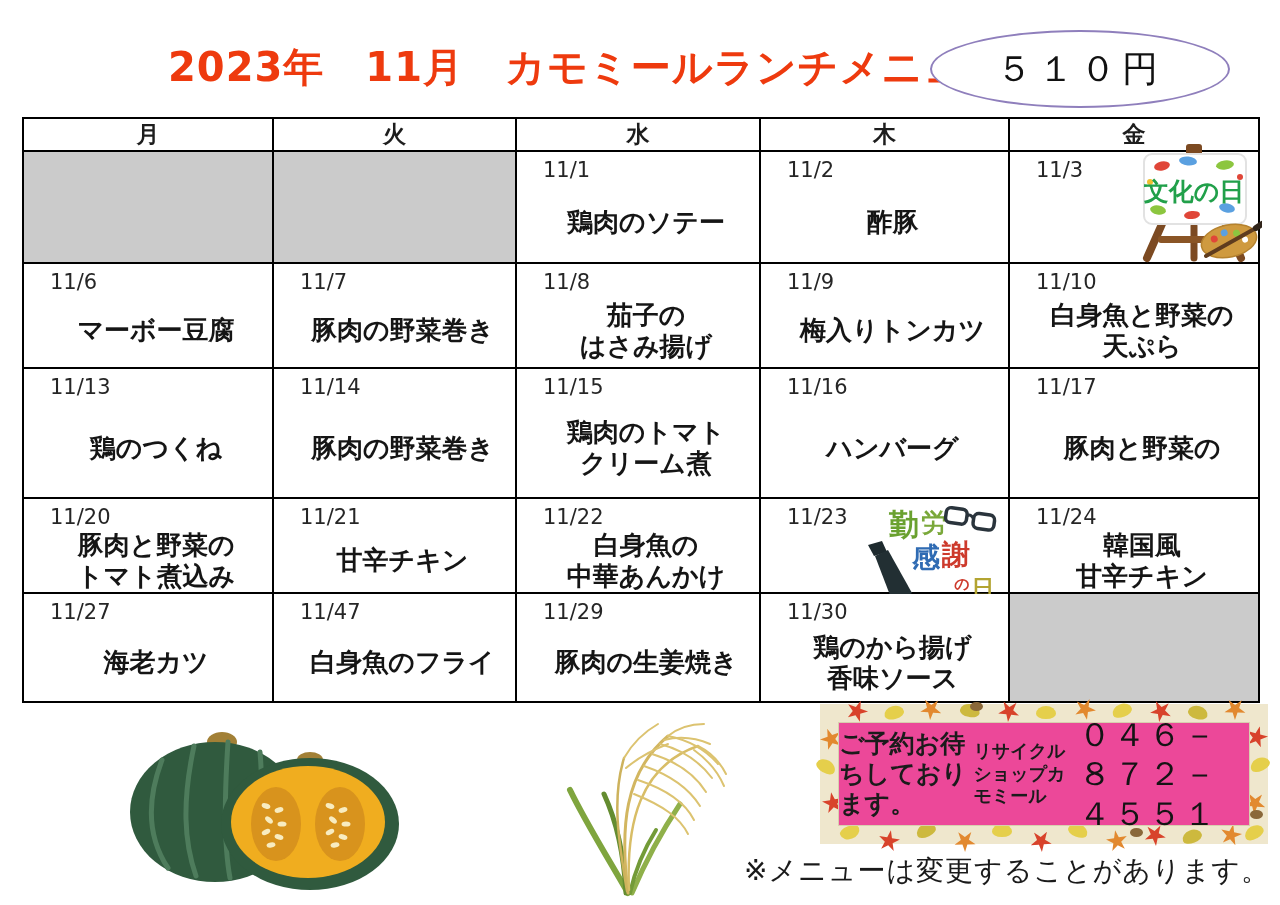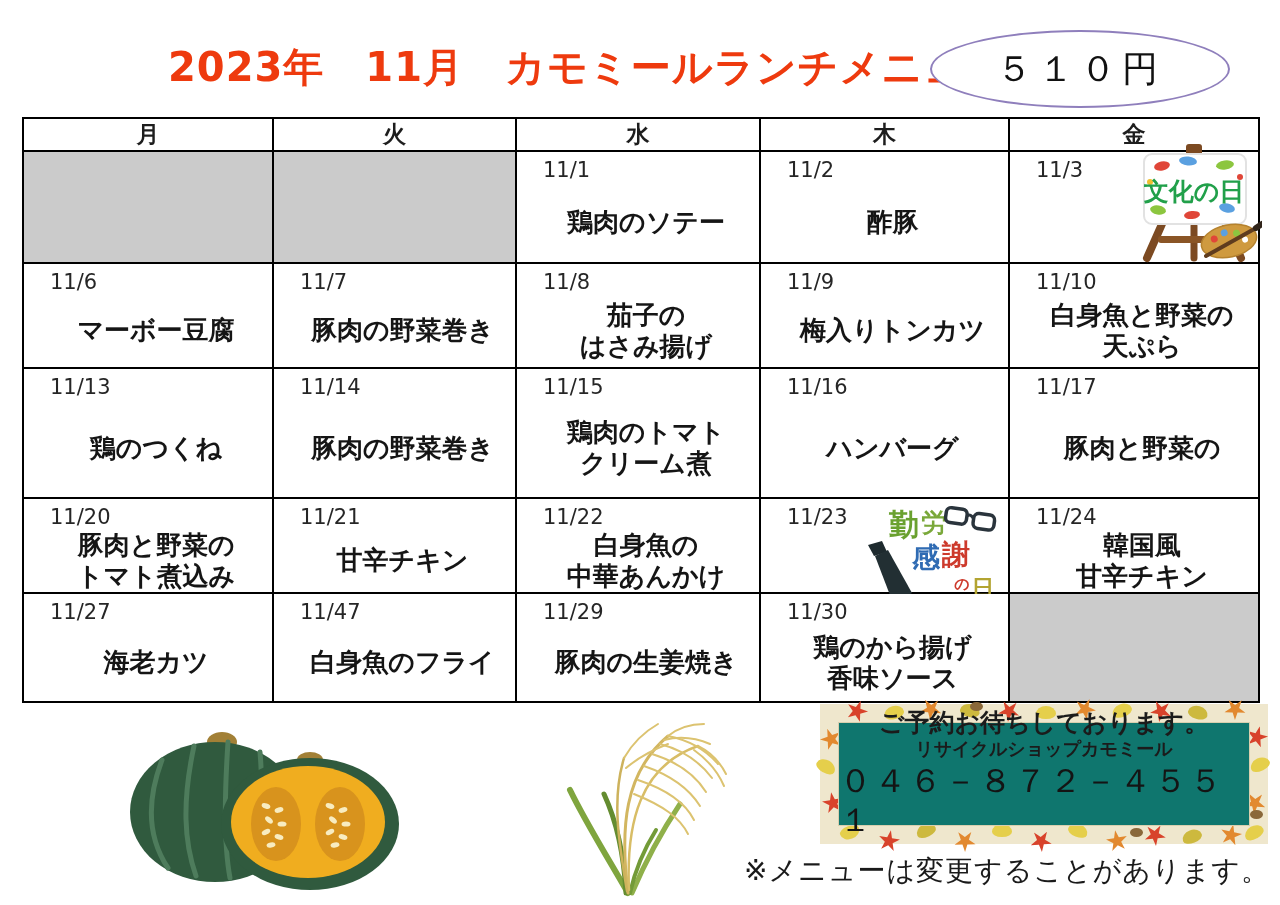--- a/index.html
+++ b/index.html
@@ -54,22 +54,22 @@
   
   .pumpkin-wrap{position:absolute;left:110px;top:718px;}
   .susuki-wrap{position:absolute;left:528px;top:698px;}
   
   .resv{
     position:absolute;left:820px;top:704px;width:448px;height:140px;
     background:#efe7cd;box-sizing:border-box;
   }
   .resv-inner{
     position:absolute;left:18px;top:18px;right:18px;bottom:18px;
-    background:#0f766e;border:1px solid #d8cfae;
-    display:flex;flex-direction:column;align-items:center;justify-content:center;
+    background:#ec4899;border:1px solid #d8cfae;
+    display:flex;flex-direction:row;align-items:center;justify-content:center;
     z-index:2;
   }
   .resv-line1{font-size:25px;font-weight:600;color:#1b1b1b;line-height:1.2;}
   .resv-line2{font-size:18px;font-weight:700;color:#1b1b1b;line-height:1.25;}
   .resv-phone{font-size:33px;font-weight:500;color:#141414;letter-spacing:2px;line-height:1.2;}
   .leaf{position:absolute;z-index:1;}
   .maple{width:22px;height:22px;
     clip-path:polygon(50% 0%,61% 35%,98% 35%,68% 57%,79% 91%,50% 70%,21% 91%,32% 57%,2% 35%,39% 35%);}
   .m-red{background:#d8432b;}
   .m-orange{background:#e2892f;}

